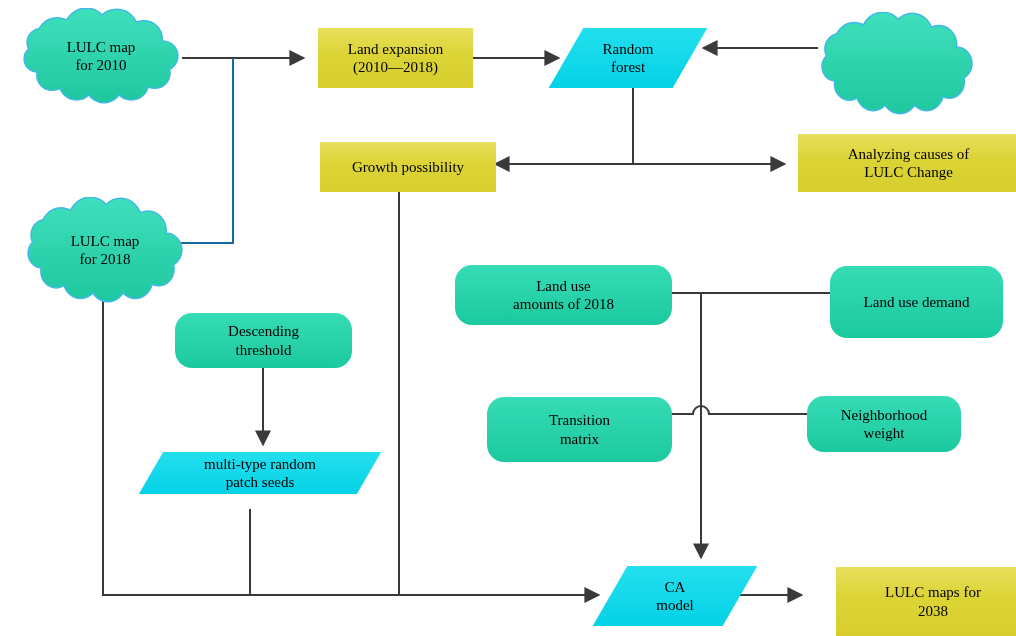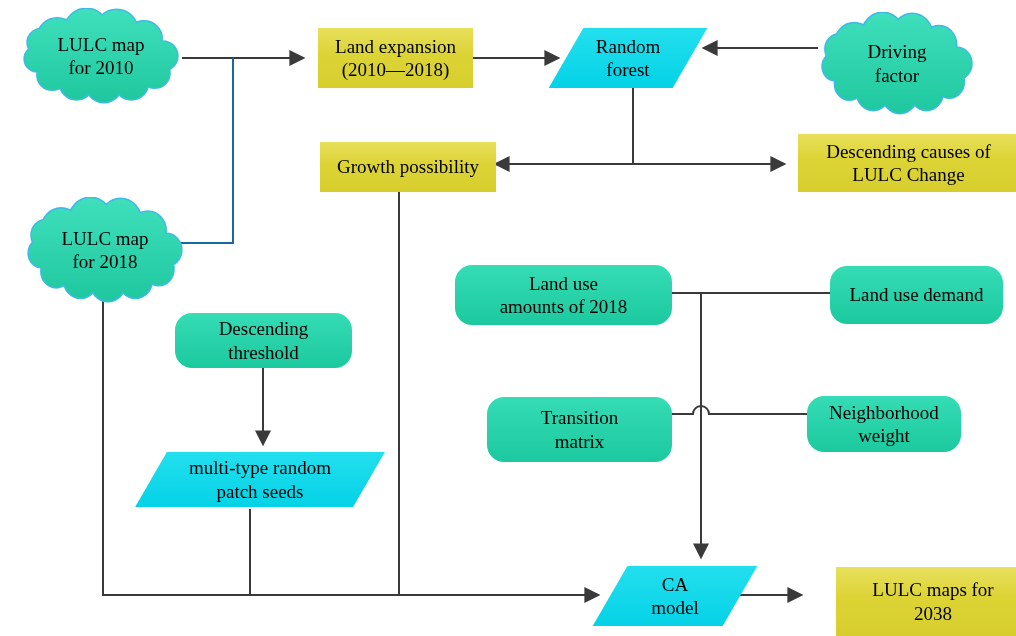--- a/index.html
+++ b/index.html
@@ -7,21 +7,21 @@
     position:relative;
     width:1016px;height:636px;
     background:#ffffff;
     overflow:hidden;
     font-family:"Liberation Serif", serif;
   }
   #wires{position:absolute;left:0;top:0;width:1016px;height:636px;z-index:0;}
   .node{
     position:absolute;z-index:1;
     display:flex;align-items:center;justify-content:center;
-    text-align:center;color:#000;font-size:19px;line-height:1.22;
+    text-align:center;color:#000;font-size:15px;line-height:1.22;
   }
   .label{position:relative;z-index:2;}
   
   .yrect{
     background:linear-gradient(180deg,#e8e05c 0%,#dcd335 45%,#d7ce2e 100%);
     margin-left:8px;
   }
   
   .tround{
     background:linear-gradient(180deg,#35dcb5 0%,#1cc99f 100%);
@@ -116,24 +116,20 @@
     <div class="label">
       <span>LULC map</span><br>
       <span>for 2010</span>
     </div>
   </div>
 
   <div class="node cloud" style="left:816px;top:12px;width:162px;height:103px">
     <svg viewBox="0 0 170 100" preserveAspectRatio="none">
         <use href="#cloudShape"></use>
       </svg>
-    <div class="label">
-      <span>Driving</span><br>
-      <span>factor</span>
-    </div>
   </div>
 
   <div class="node cloud" style="left:22px;top:197px;width:166px;height:106px">
     <svg viewBox="0 0 170 100" preserveAspectRatio="none">
         <use href="#cloudShape"></use>
       </svg>
     <div class="label">
       <span>LULC map</span><br>
       <span>for 2018</span>
     </div>
@@ -147,41 +143,41 @@
   </div>
 
   <div class="node yrect" style="left:312px;top:142px;width:176px;height:50px">
     <div class="label">
       <span>Growth possibility</span>
     </div>
   </div>
 
   <div class="node yrect" style="left:790px;top:134px;width:221px;height:58px">
     <div class="label">
-      <span>Descending causes of</span><br>
+      <span>Analyzing causes of</span><br>
       <span>LULC Change</span>
     </div>
   </div>
 
   <div class="node yrect" style="left:828px;top:567px;width:194px;height:69px">
     <div class="label">
       <span>LULC maps for</span><br>
       <span>2038</span>
     </div>
   </div>
 
   <div class="node para" style="left:566px;top:28px;width:124px;height:60px">
     <div class="pbg"></div>
     <div class="label">
       <span>Random</span><br>
       <span>forest</span>
     </div>
   </div>
 
-  <div class="node para" style="left:151px;top:452px;width:218px;height:55px">
+  <div class="node para" style="left:151px;top:452px;width:218px;height:42px">
     <div class="pbg"></div>
     <div class="label">
       <span>multi-type random</span><br>
       <span>patch seeds</span>
     </div>
   </div>
 
   <div class="node tround" style="left:175px;top:313px;width:177px;height:55px">
     <div class="label">
       <span>Descending</span><br>
@@ -197,21 +193,21 @@
     </div>
   </div>
 
   <div class="node tround" style="left:455px;top:265px;width:217px;height:60px">
     <div class="label">
       <span>Land use</span><br>
       <span>amounts of 2018</span>
     </div>
   </div>
 
-  <div class="node tround" style="left:830px;top:266px;width:173px;height:58px">
+  <div class="node tround" style="left:830px;top:266px;width:173px;height:72px">
     <div class="label">
       <span>Land use demand</span><br>
     </div>
   </div>
 
   <div class="node tround" style="left:487px;top:397px;width:185px;height:65px">
     <div class="label">
       <span>Transition</span><br>
       <span>matrix</span>
     </div>

